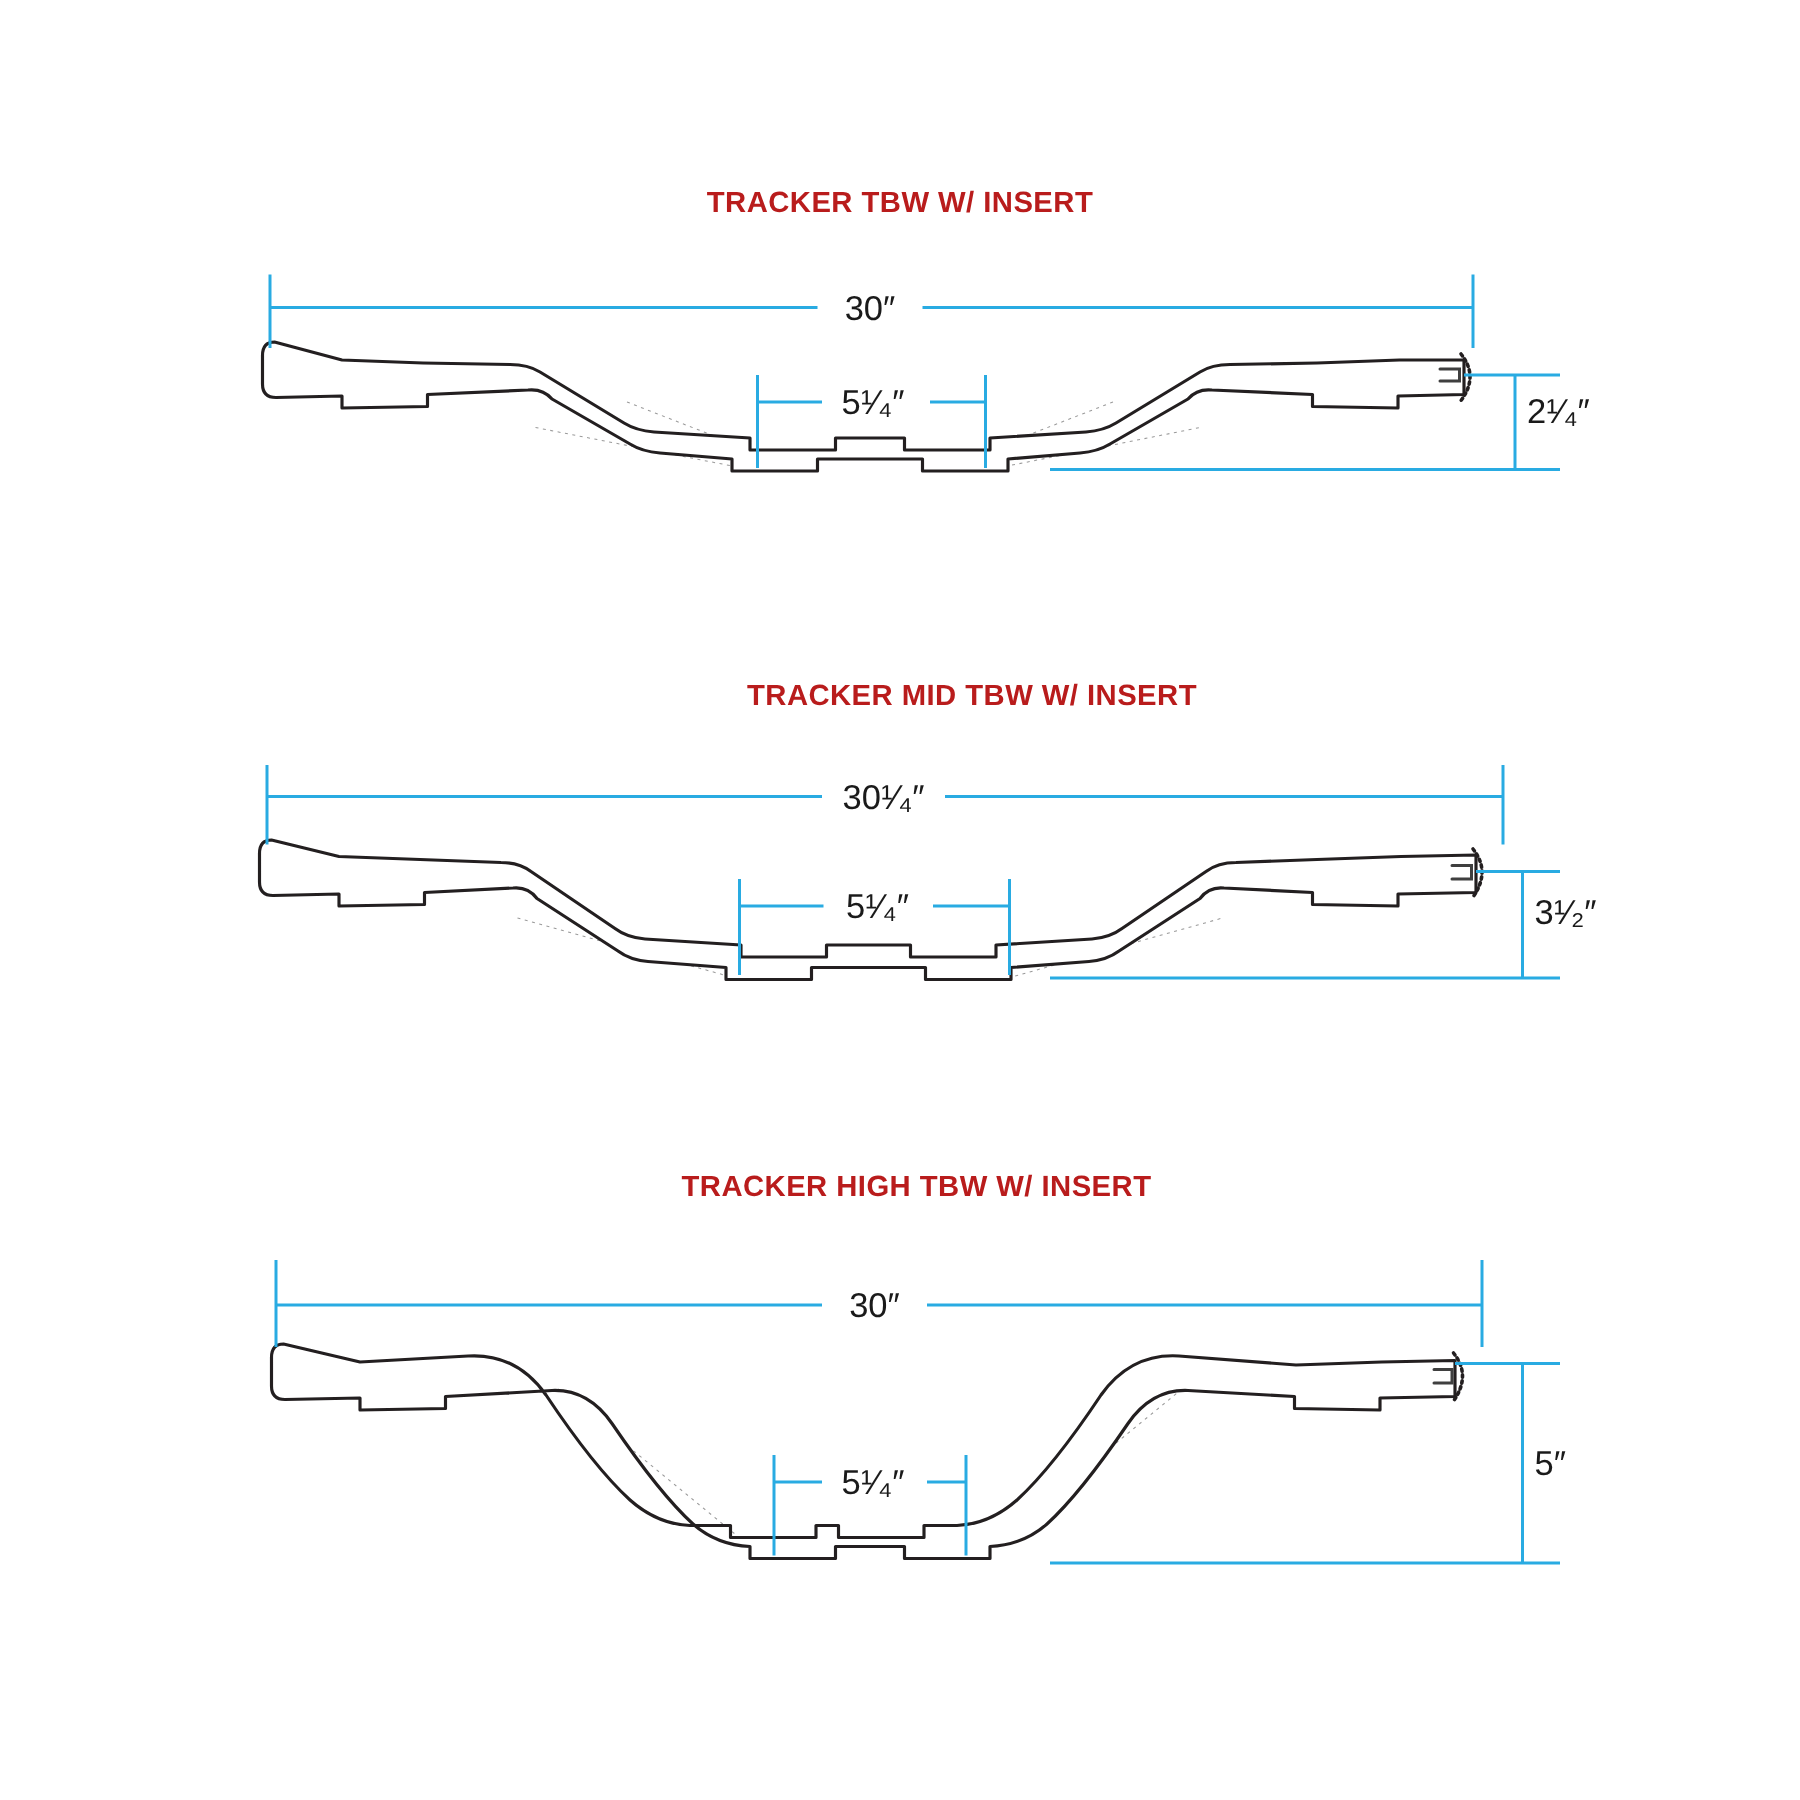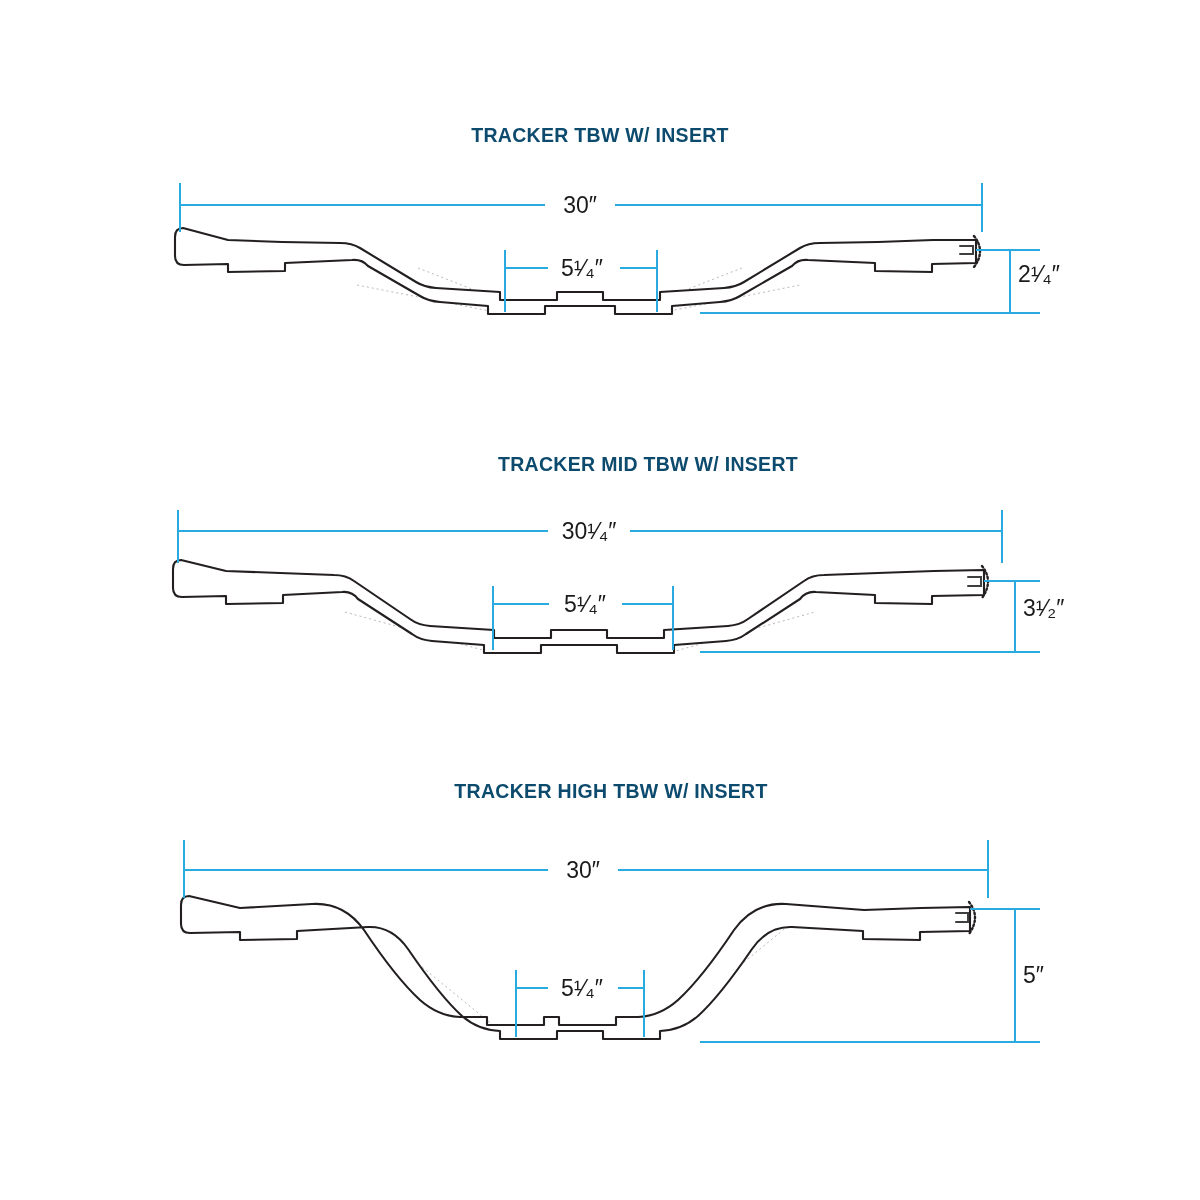--- a/index.html
+++ b/index.html
@@ -26,21 +26,21 @@
   }
   .diagram-title {
     position: absolute;
     left: 0;
     width: 1200px;
     text-align: center;
     font-family: "Liberation Sans", sans-serif;
     font-weight: bold;
     font-size: 19.5px;
     letter-spacing: 0.3px;
-    color: #0c4a6e;
+    color: #b91c1c;
     white-space: nowrap;
   }
   .diagram-svg {
     position: absolute;
     left: 0;
     top: 0;
     display: block;
   }
   .dim-text {
     font-family: "Liberation Sans", sans-serif;

